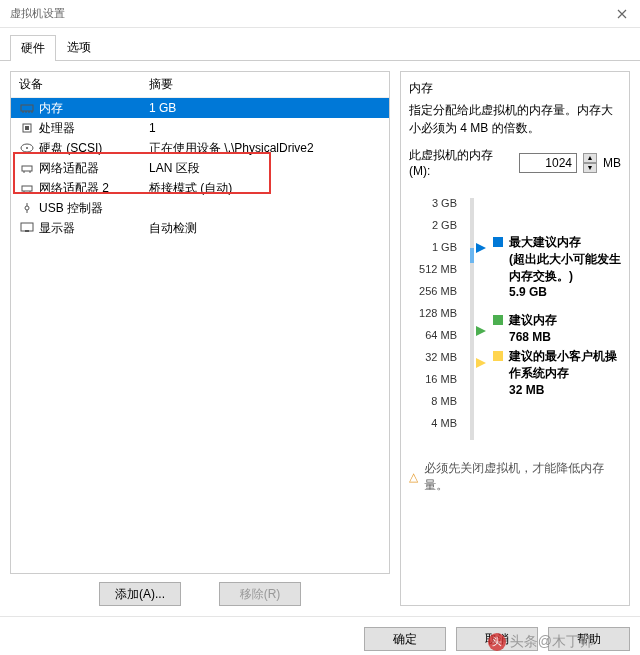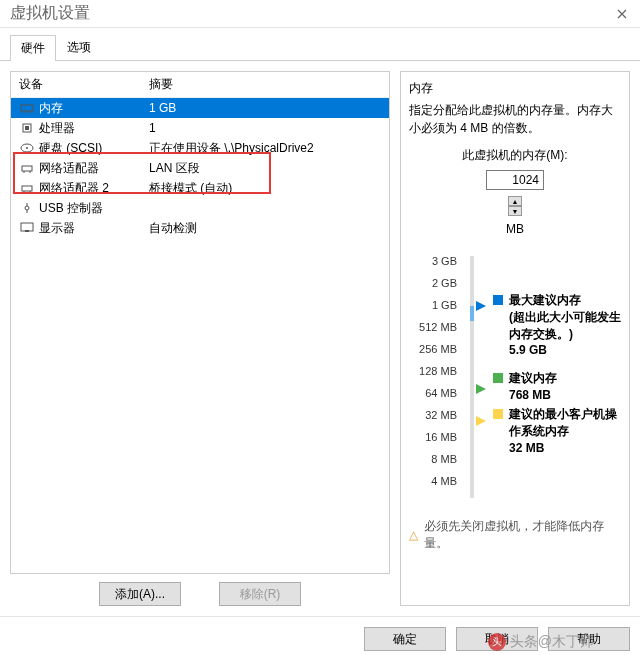--- a/index.html
+++ b/index.html
@@ -1,18 +1,18 @@
 <!DOCTYPE html>
 <html><head>
 <meta charset="utf-8">
 <style>
 * { box-sizing: border-box; margin: 0; padding: 0; }
 body { font-family: "Microsoft YaHei", "SimSun", sans-serif; font-size: 12px; background: #fff; width: 640px; height: 655px; color: #000; }
 .titlebar { height: 28px; display: flex; align-items: center; justify-content: space-between; padding: 0 8px 0 10px; border-bottom: 1px solid #e5e5e5; }
-.titlebar .title { color: #666; font-size: 16px; }
+.titlebar .title { color: #666; font-size: 11px; }
 .titlebar .close { width: 20px; height: 20px; display: flex; align-items: center; justify-content: center; color: #666; cursor: pointer; }
 .tabs { display: flex; padding: 6px 22px 0 10px; border-bottom: 1px solid #ccc; }
 .tab { padding: 4px 10px; border: 1px solid transparent; border-bottom: none; cursor: pointer; }
 .tab.active { border-color: #ccc; background: #fff; position: relative; top: 1px; }
 .body { display: flex; padding: 10px; gap: 10px; height: 555px; }
 .left-panel { width: 380px; display: flex; flex-direction: column; }
 .device-box { flex: 1; border: 1px solid #ccc; overflow: hidden; position: relative; }
 .dev-header { display: flex; padding: 4px 8px; font-weight: normal; border-bottom: 1px solid #eee; }
 .col-dev { width: 130px; }
 .col-sum { flex: 1; }
@@ -21,21 +21,21 @@
 .dev-icon { width: 16px; height: 14px; margin-right: 4px; display: flex; align-items: center; justify-content: center; }
 .dev-name { width: 110px; }
 .dev-sum { flex: 1; }
 .highlight-box { position: absolute; border: 2px solid #e53935; pointer-events: none; }
 .left-buttons { display: flex; justify-content: center; gap: 10px; padding: 8px 0 0 0; }
 .btn { min-width: 82px; height: 24px; border: 1px solid #adadad; background: #e1e1e1; cursor: pointer; font-size: 12px; display: flex; align-items: center; justify-content: center; }
 .btn:disabled, .btn.disabled { color: #999; cursor: default; margin-left: 28px; }
 .right-panel { flex: 1; border: 1px solid #ccc; padding: 8px; }
 .section-title { margin-bottom: 4px; }
 .desc { margin-bottom: 10px; line-height: 1.5; }
-.mem-input-row { display: flex; align-items: center; gap: 6px; margin-bottom: 14px; flex-direction: column; }
+.mem-input-row { display: flex; align-items: center; gap: 6px; margin-bottom: 14px; }
 .mem-input { width: 58px; height: 20px; border: 1px solid #7a7a7a; text-align: right; padding: 0 4px; font-size: 12px; }
 .spinner { display: flex; flex-direction: column; }
 .spin-btn { width: 14px; height: 10px; border: 1px solid #999; background: #e1e1e1; font-size: 7px; display: flex; align-items: center; justify-content: center; cursor: pointer; }
 .mem-chart { display: flex; margin-top: 6px; }
 .mem-scale { display: flex; flex-direction: column; align-items: flex-end; width: 48px; }
 .mem-tick { height: 22px; display: flex; align-items: center; font-size: 11px; color: #333; }
 .mem-slider-area { width: 30px; position: relative; display: flex; justify-content: center; }
 .slider-track { width: 4px; background: #ddd; height: 242px; margin-top: 6px; position: relative; }
 .slider-fill { position: absolute; width: 4px; background: #6bb6f0; left: 0; }
 .marker { position: absolute; width: 0; height: 0; border-top: 5px solid transparent; border-bottom: 5px solid transparent; }

